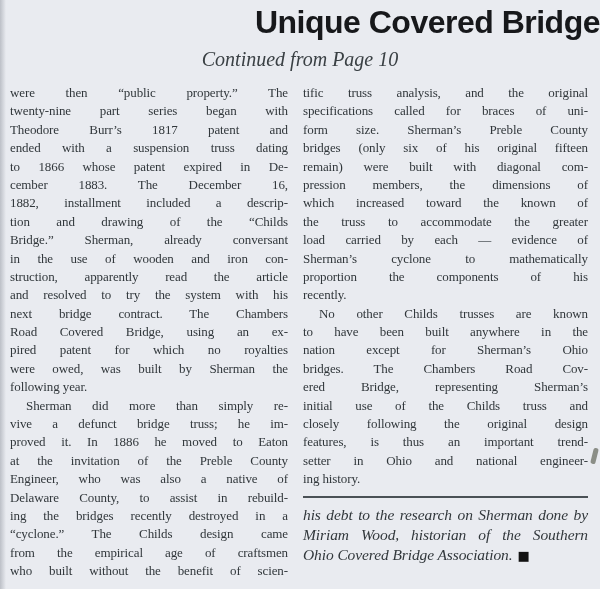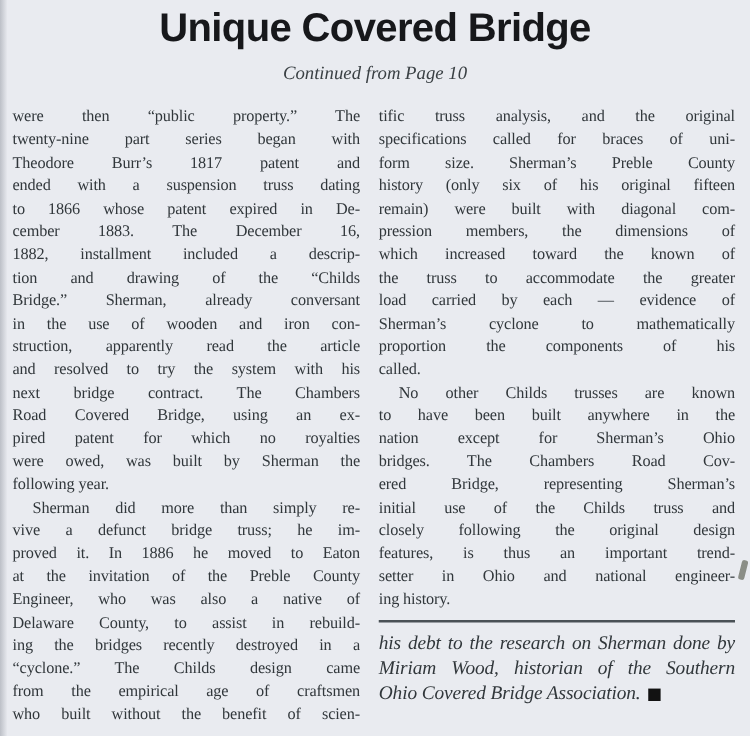--- a/index.html
+++ b/index.html
@@ -4,25 +4,25 @@
 <style>
   html,body{margin:0;padding:0;}
   body{width:600px;height:589px;overflow:hidden;
        font-family:"Liberation Serif", serif;
        background:#e9ebf0;color:#31373b;}
   .page{position:relative;width:600px;height:589px;background:#e9ebf0;overflow:hidden;}
   .page::before{content:"";position:absolute;left:0;top:0;bottom:0;width:6px;
        background:linear-gradient(to right, rgba(85,92,104,0.30), rgba(85,92,104,0));pointer-events:none;}
   .smudge{position:absolute;right:3px;top:448px;width:5px;height:16px;
        background:#6b6f64;opacity:.75;border-radius:2px;transform:rotate(14deg);}
-  .title{margin-top:3px;text-align:center;
+  .title{margin-top:3px;text-align:right;
        font-family:"Liberation Sans", sans-serif;font-weight:bold;
        font-size:32px;line-height:38px;letter-spacing:-0.5px;color:#17181b;}
   .continued{margin-top:9px;text-align:center;font-style:italic;
-       font-size:15px;line-height:18px;color:#3a4044;}
+       font-size:20px;line-height:18px;color:#3a4044;}
   .cols{display:flex;margin-top:16px;padding-left:10px;}
   .col-left{width:278px;}
   .col-right{width:285px;margin-left:15px;}
   .line{font-size:13px;line-height:18.4px;height:18.4px;
        letter-spacing:-0.1px;
        text-align:justify;text-align-last:justify;white-space:normal;overflow:visible;}
   .line.end{text-align-last:left;}
   .line.ind{text-indent:16px;}
   .rule{height:2px;background:#4a5156;margin:7px 0 0 0;}
   .footnote{margin-top:7px;}
@@ -76,29 +76,29 @@
         <div class="line">from the empirical age of craftsmen</div>
         <div class="line">who built without the benefit of scien-</div>
       </div>
     </div>
 
     <div class="col-right">
       <div>
         <div class="line">tific truss analysis, and the original</div>
         <div class="line">specifications called for braces of uni-</div>
         <div class="line">form size. Sherman’s Preble County</div>
-        <div class="line">history (only six of his original fifteen</div>
+        <div class="line">bridges (only six of his original fifteen</div>
         <div class="line">remain) were built with diagonal com-</div>
         <div class="line">pression members, the dimensions of</div>
         <div class="line">which increased toward the known of</div>
         <div class="line">the truss to accommodate the greater</div>
         <div class="line">load carried by each — evidence of</div>
         <div class="line">Sherman’s cyclone to mathematically</div>
         <div class="line">proportion the components of his</div>
-        <div class="line end">called.</div>
+        <div class="line end">recently.</div>
       </div>
       <div>
         <div class="line ind">No other Childs trusses are known</div>
         <div class="line">to have been built anywhere in the</div>
         <div class="line">nation except for Sherman’s Ohio</div>
         <div class="line">bridges. The Chambers Road Cov-</div>
         <div class="line">ered Bridge, representing Sherman’s</div>
         <div class="line">initial use of the Childs truss and</div>
         <div class="line">closely following the original design</div>
         <div class="line">features, is thus an important trend-</div>

